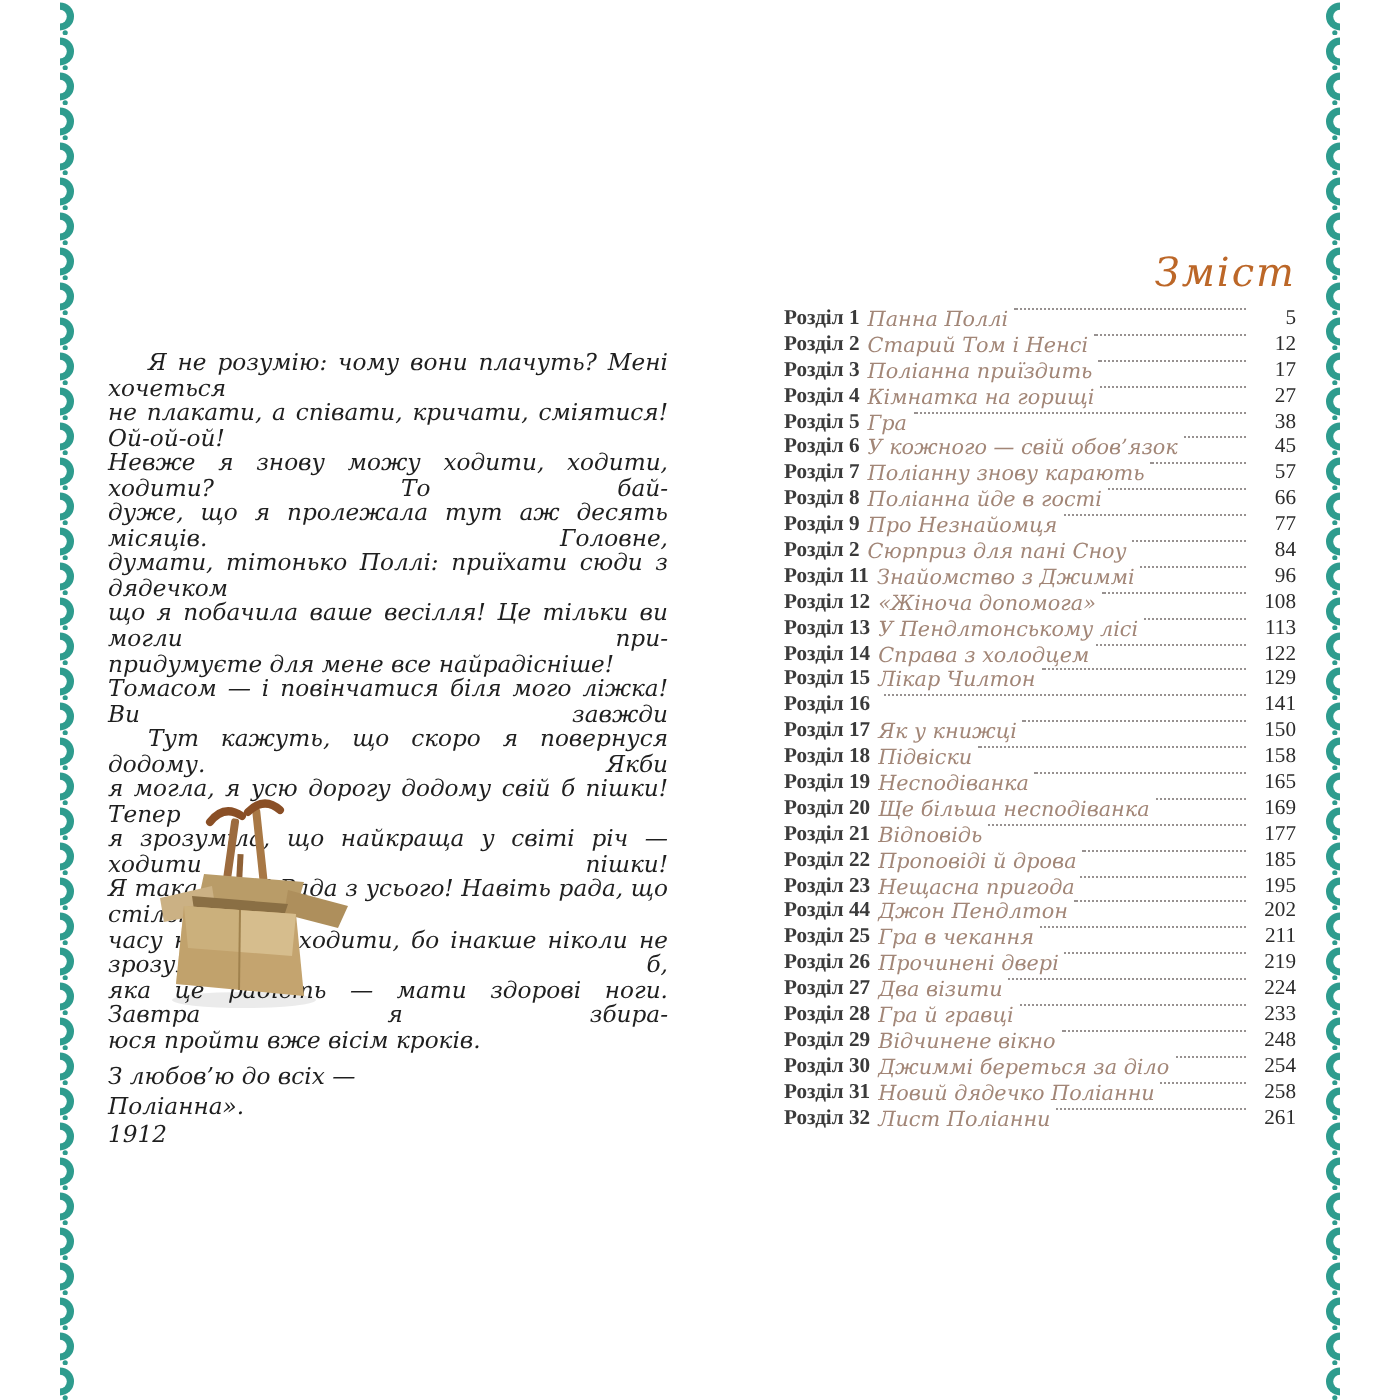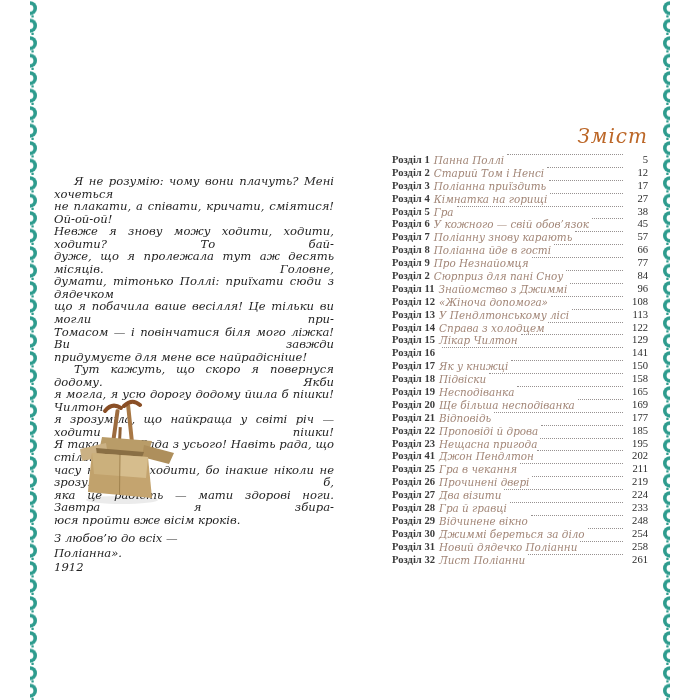--- a/index.html
+++ b/index.html
@@ -64,27 +64,27 @@
         <div class="lline">не плакати, а співати, кричати, сміятися! Ой-ой-ой!</div>
 
         <div class="lline">Невже я знову можу ходити, ходити, ходити? То бай-</div>
 
         <div class="lline">дуже, що я пролежала тут аж десять місяців. Головне,</div>
 
         <div class="lline">думати, тітонько Поллі: приїхати сюди з дядечком</div>
 
         <div class="lline">що я побачила ваше весілля! Це тільки ви могли при-</div>
 
+        <div class="lline last">придумуєте для мене все найрадісніше!</div>
+
         <div class="lline">Томасом — і повінчатися біля мого ліжка! Ви завжди</div>
 
-        <div class="lline last">придумуєте для мене все найрадісніше!</div>
-
         <div class="lline indent">Тут кажуть, що скоро я повернуся додому. Якби</div>
 
-        <div class="lline">я могла, я усю дорогу додому йшла б пішки! Чилтон</div>
+        <div class="lline">я могла, я усю дорогу додому свій б пішки! Тепер</div>
 
         <div class="lline">я зрозуміла, що найкраща у світі річ — ходити пішки!</div>
 
         <div class="lline">Я така рада! Рада з усього! Навіть рада, що стільки</div>
 
         <div class="lline">часу не могла ходити, бо інакше ніколи не зрозуміла б,</div>
 
         <div class="lline">яка це радість — мати здорові ноги. Завтра я збира-</div>
 
         <div class="lline last">юся пройти вже вісім кроків.</div>
@@ -281,21 +281,21 @@
         </div>
 
         <div class="trow">
           <span class="tlabel">Розділ 23</span>
           <span class="ttitle">Нещасна пригода</span>
           <span class="leader"></span>
           <span class="tpage">195</span>
         </div>
 
         <div class="trow">
-          <span class="tlabel">Розділ 41</span>
+          <span class="tlabel">Розділ 44</span>
           <span class="ttitle">Джон Пендлтон</span>
           <span class="leader"></span>
           <span class="tpage">202</span>
         </div>
 
         <div class="trow">
           <span class="tlabel">Розділ 25</span>
           <span class="ttitle">Гра в чекання</span>
           <span class="leader"></span>
           <span class="tpage">211</span>

